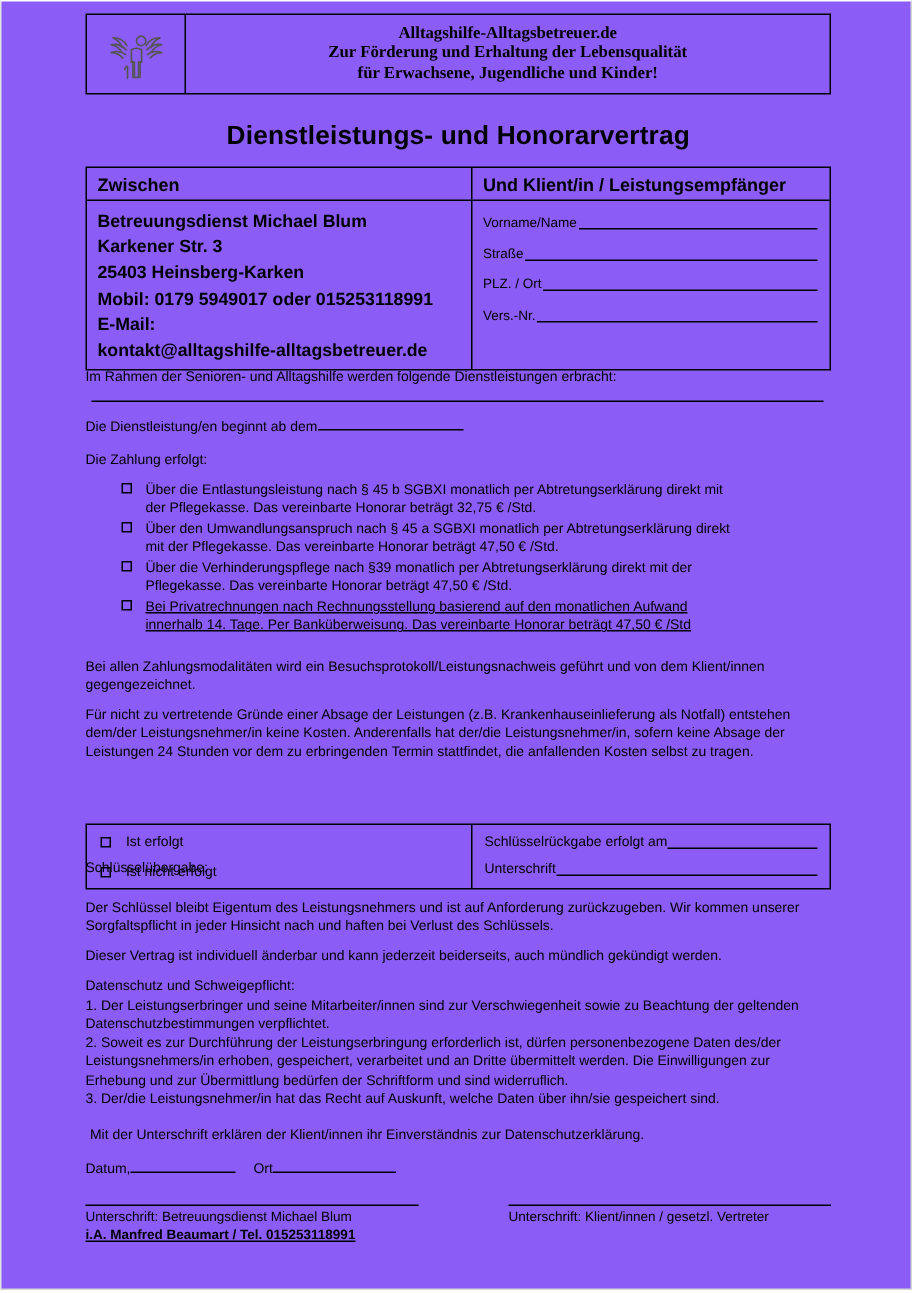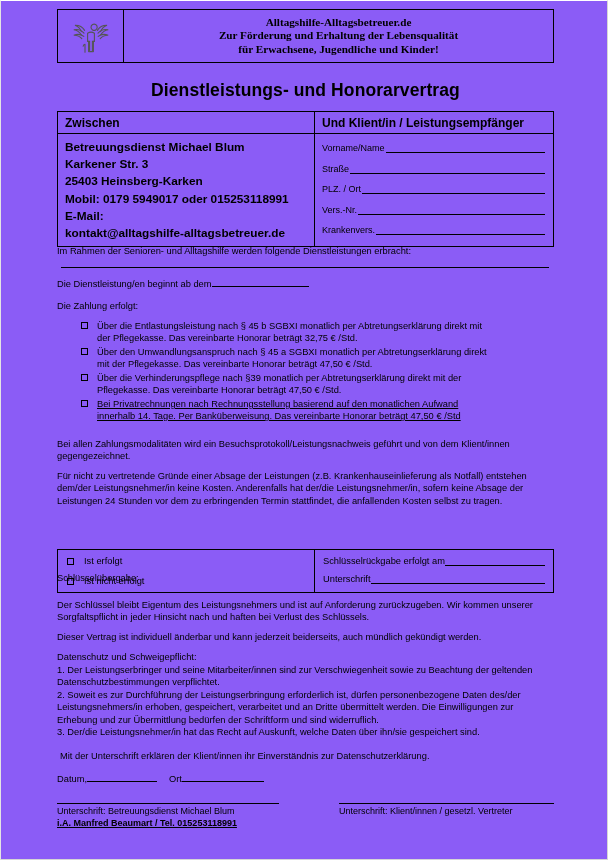--- a/index.html
+++ b/index.html
@@ -295,24 +295,20 @@
             <span class="rule"></span>
           </div>
           <div class="cfield">
             <span class="lbl">PLZ.  /  Ort</span>
             <span class="rule"></span>
           </div>
           <div class="cfield">
             <span class="lbl">Vers.-Nr.</span>
             <span class="rule"></span>
           </div>
-          <div class="cfield">
-            <span class="lbl">Krankenvers.</span>
-            <span class="rule"></span>
-          </div>
         </div>
       </div>
     </div>
   </div>
 
   <div class="txt" style="left:56px; top:244px; width:497px;">Im Rahmen der Senioren- und Alltagshilfe werden folgende Dienstleistungen erbracht:</div>
   <div class="fullrule" style="left:60px; top:266px; width:488px;"></div>
 
   <div class="txt" style="left:56px; top:276px; width:400px;">
     <span>Die Dienstleistung/en beginnt ab dem</span><span class="inline-rule" style="width:97px;"></span>

